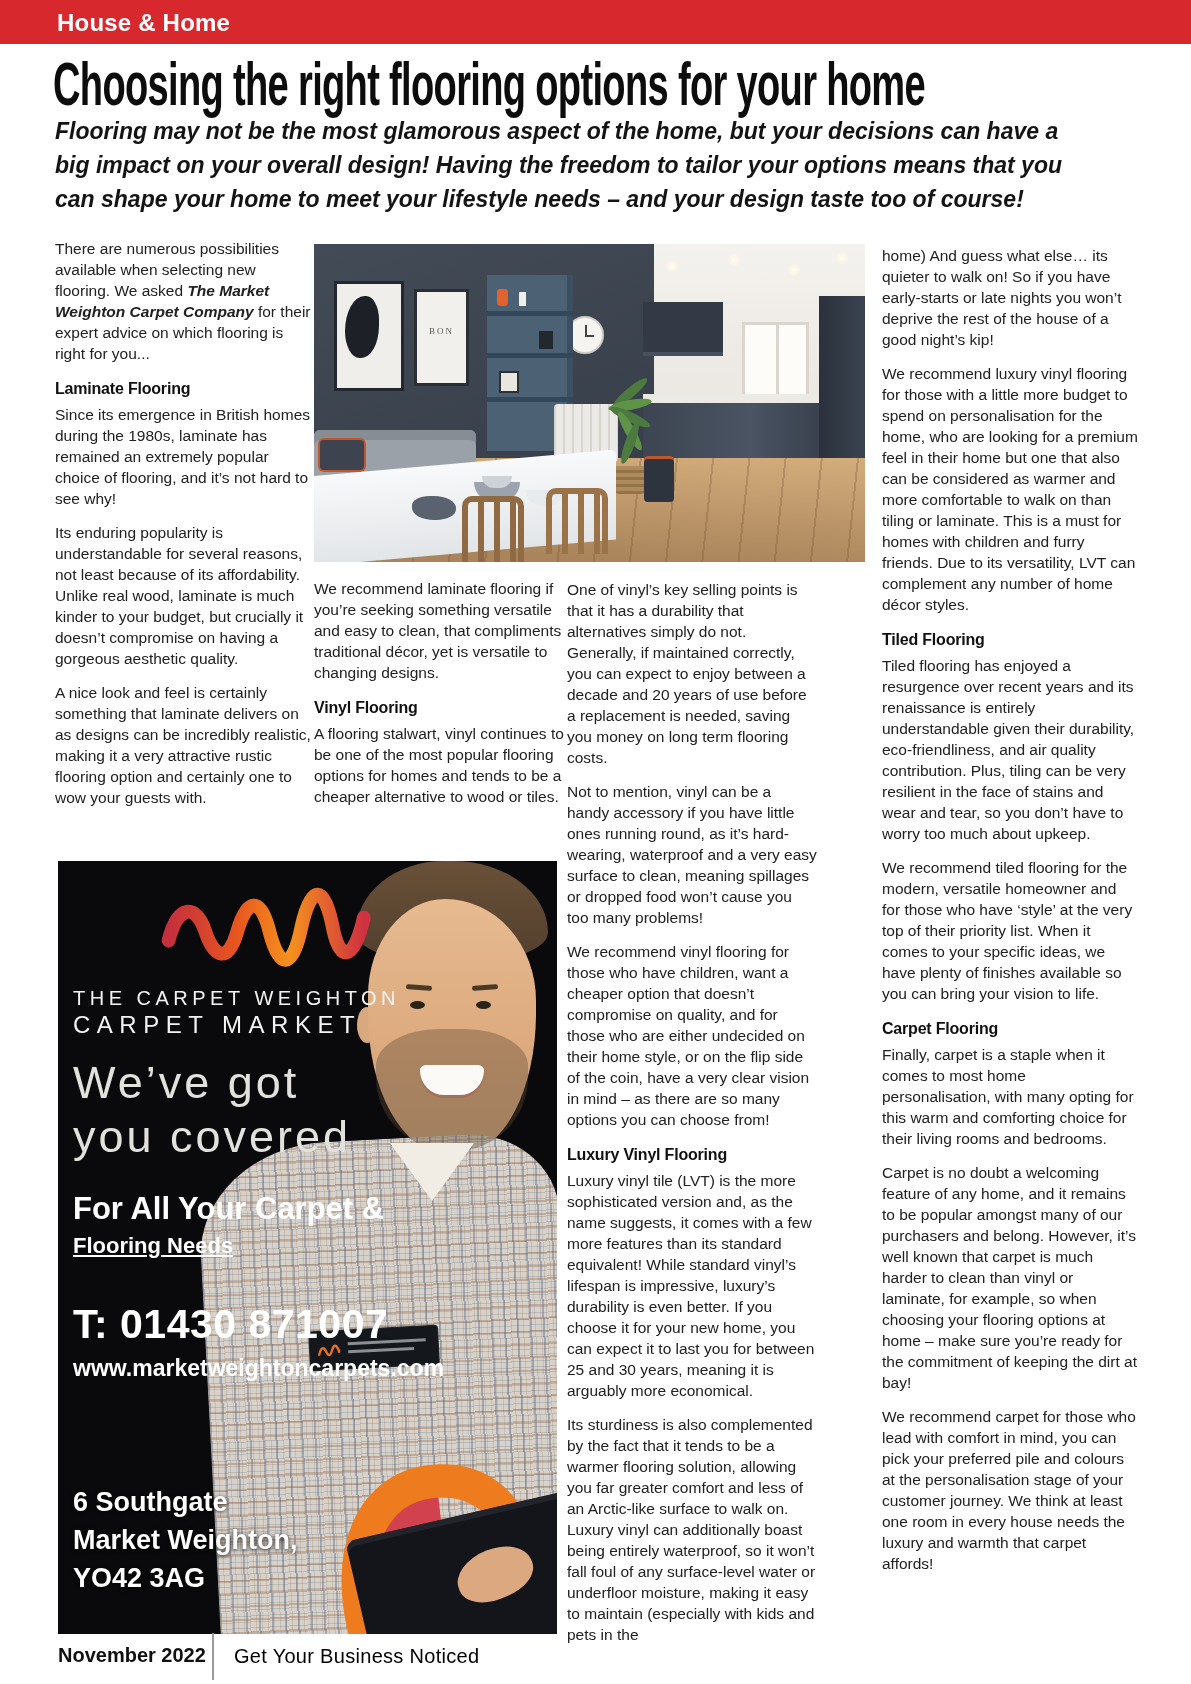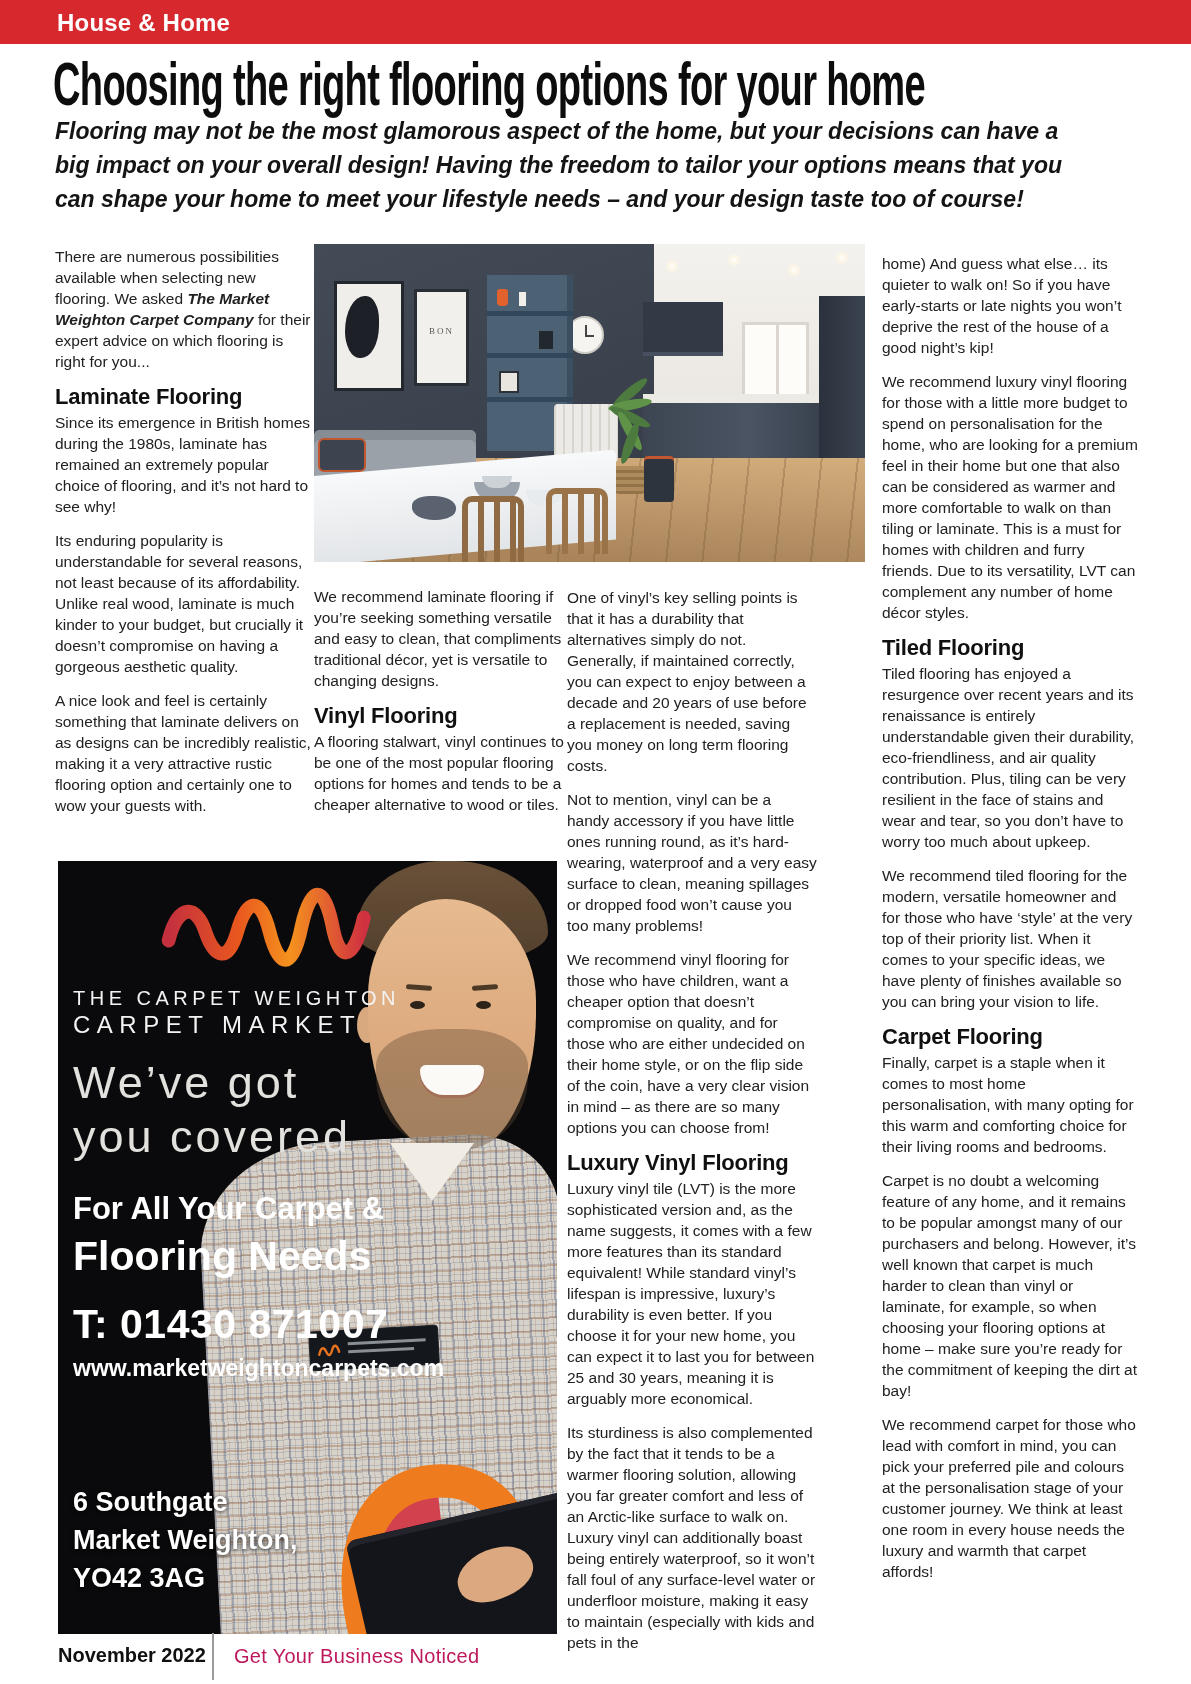--- a/index.html
+++ b/index.html
@@ -9,23 +9,23 @@
 
   
   .redbar { position:absolute; left:0; top:0; width:100%; height:44px; background:#d7282e; }
   .section-label { position:absolute; left:57px; top:9px; font-size:24px; font-weight:700; color:#fff; letter-spacing:.2px; }
   .headline { position:absolute; left:53px; top:49px; font-size:56px; font-weight:900; color:#0d0d0d;
               white-space:nowrap; letter-spacing:-1px; transform:scale(.68,1.08); transform-origin:left top; }
   .intro { position:absolute; left:55px; top:114px; width:1044px; font-size:23px; font-style:italic;
            font-weight:600; line-height:34px; color:#141414; }
 
   
-  .col { position:absolute; font-size:15.5px; line-height:21px; color:#212121;margin-top:8px; }
+  .col { position:absolute; font-size:15.5px; line-height:21px; color:#212121; }
   .col p { margin:0 0 13px 0; }
-  .col h3 { font-size:22px; line-height:24px; margin:2px 0 3px 0; color:#101010; letter-spacing:-.2px; }
+  .col h3 { font-size:16px; line-height:24px; margin:2px 0 3px 0; color:#101010; letter-spacing:-.2px; }
   .seg-bold { font-weight:700; font-style:italic; }
   #col1 { left:55px;  top:238px; width:256px; }
   #col2 { left:314px; top:578px; width:250px; }
   #col3 { left:567px; top:579px; width:250px; }
   #col4 { left:882px; top:245px; width:256px; }
 
   
   .photo { position:absolute; left:314px; top:244px; width:551px; height:318px; overflow:hidden;
            background:linear-gradient(180deg,#f4f2ee 0%,#eae6e0 55%,#ded8d0 100%); }
   .photo div { position:absolute; }
@@ -81,21 +81,21 @@
 
   
   .ad { position:absolute; left:58px; top:861px; width:499px; height:773px; background:#0a0a0c; overflow:hidden; }
   .ad div { position:absolute; }
   .ad-text { z-index:6; color:#fff; left:15px; white-space:nowrap; }
   .ad-brand1 { top:126px; font-size:20px; letter-spacing:4.5px; color:#f3f3f3; }
   .ad-brand2 { top:150px; font-size:24px; letter-spacing:6.5px; color:#f3f3f3; }
   .ad-slogan1 { top:196px; font-size:45px; letter-spacing:3px; color:#e3e1dd; }
   .ad-slogan2 { top:250px; font-size:45px; letter-spacing:3px; color:#e3e1dd; }
   .ad-offer1 { top:330px; font-size:31px; font-weight:700; }
-  .ad-offer2 { top:372px; font-size:41px; font-weight:700; }
+  .ad-offer2 { top:372px; font-size:22px; font-weight:700;text-decoration:underline; }
   .ad-phone { top:440px; font-size:41px; font-weight:700; letter-spacing:.5px; }
   .ad-web { top:494px; font-size:23px; font-weight:700; }
   .ad-addr { font-size:27px; font-weight:700; text-shadow:0 1px 4px rgba(0,0,0,.85); }
   .a0 { top:588px; } .a1 { top:626px; } .a2 { top:664px; } .a3 { top:702px; }
   .mw-logo { position:absolute; left:96px; top:8px; z-index:2; }
   .man-hair { left:298px; top:0; width:192px; height:100px; z-index:1;
               background:linear-gradient(180deg,#6a5038,#52402d); border-radius:48% 52% 40% 40%/75% 75% 30% 30%; }
   .man-face { left:310px; top:38px; width:168px; height:254px; z-index:2;
               background:linear-gradient(180deg,#e7ba90 0%,#ddab7f 55%,#caa27a 100%);
               border-radius:46% 54% 44% 46%/38% 40% 55% 55%; }
@@ -123,21 +123,21 @@
   .badge-bar { position:absolute; background:#8a8f94; height:3px; }
   .swoosh { position:absolute; right:-8px; bottom:-6px; z-index:4; }
   .clipboard { left:300px; top:652px; width:240px; height:140px; z-index:5; background:#14151a;
                transform:rotate(-13deg); border-radius:10px; box-shadow:inset 0 6px 0 #23242b; }
   .hand { left:398px; top:688px; width:78px; height:50px; z-index:6; background:#dba87f;
           border-radius:50% 50% 45% 45%; transform:rotate(-22deg); }
 
   
   .footer-date { position:absolute; left:58px; top:1644px; font-size:20px; font-weight:700; color:#101010; }
   .footer-divider { position:absolute; left:212px; top:1633px; width:2px; height:47px; background:#9a9a9a; }
-  .footer-tag { position:absolute; left:234px; top:1645px; font-size:20px; color:#be185d; letter-spacing:.3px; }
+  .footer-tag { position:absolute; left:234px; top:1645px; font-size:20px; color:#000000; letter-spacing:.3px; }
 </style>
 </head>
 <body>
 
 <div class="page">
 
   <div class="redbar"></div>
   <div class="section-label">House &amp; Home</div>
   <h1 class="headline">Choosing the right flooring options for your home</h1>
   <p class="intro">Flooring may not be the most glamorous aspect of the home, but your decisions can have a big impact on your overall design! Having the freedom to tailor your options means that you can shape your home to meet your lifestyle needs – and your design taste too of course!</p>

